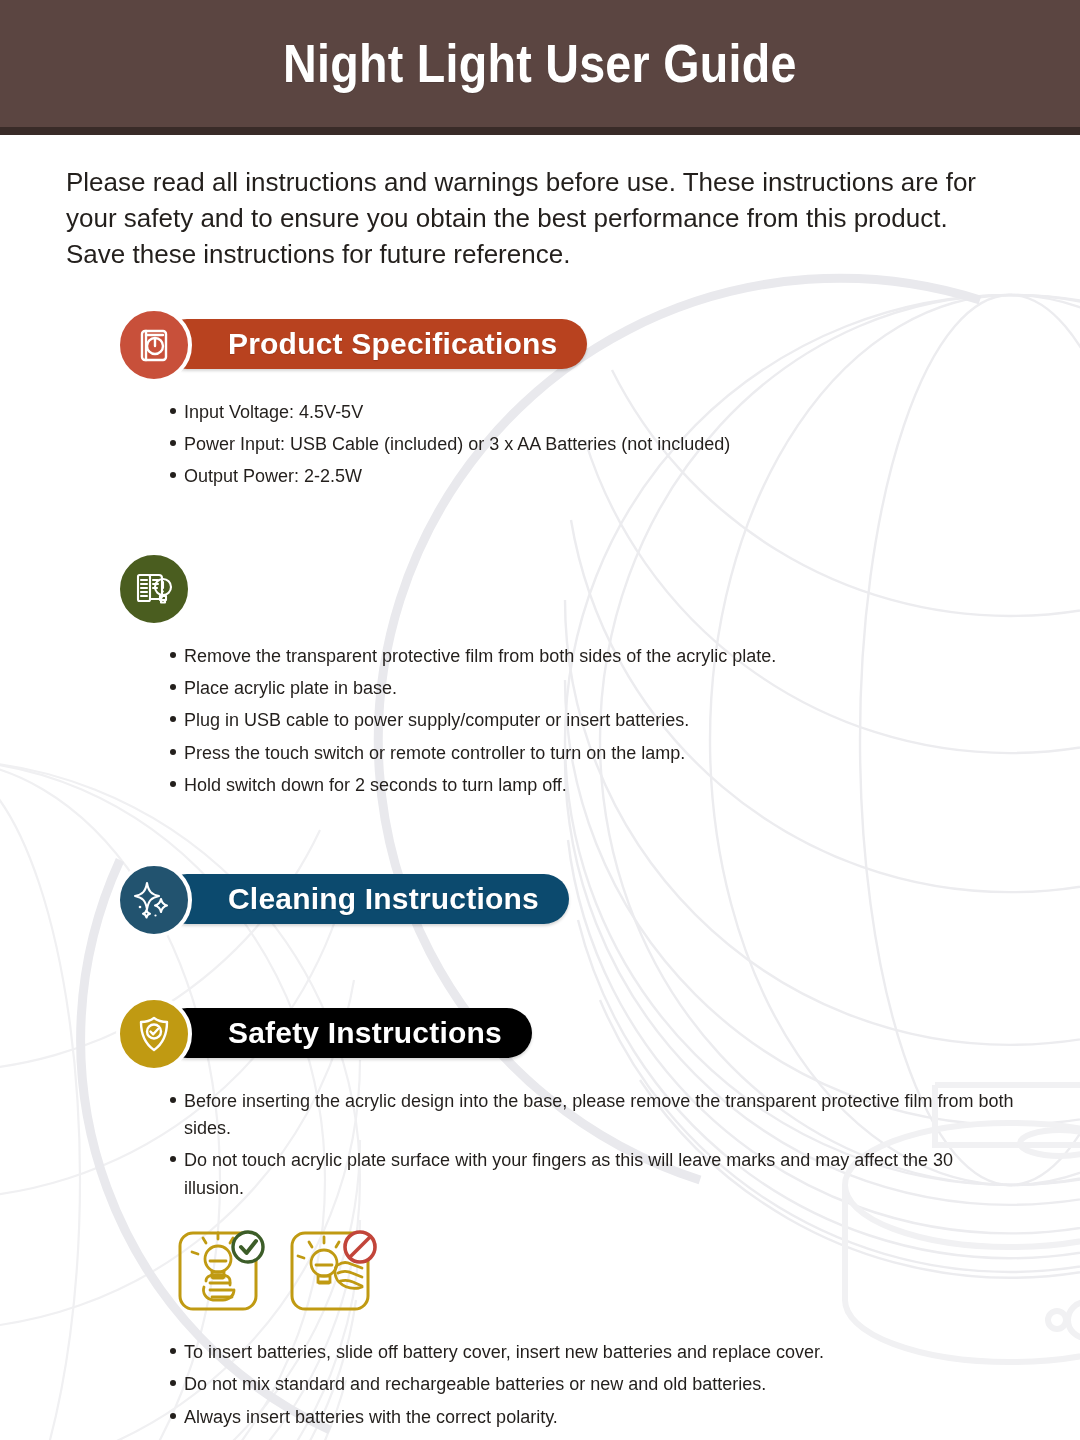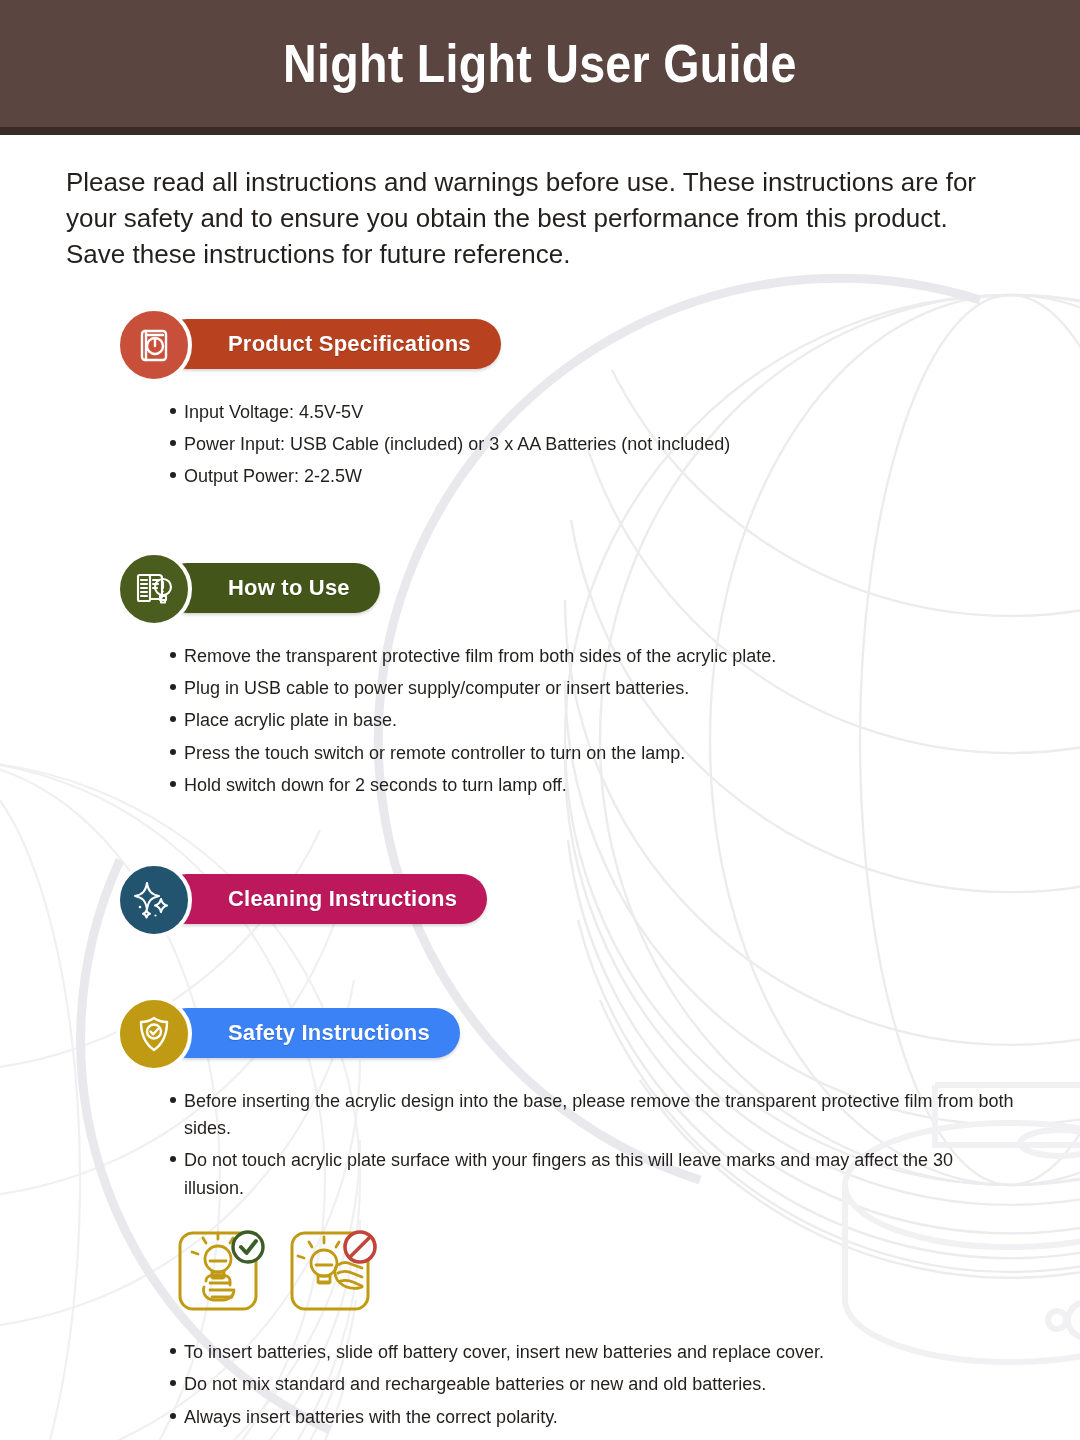--- a/index.html
+++ b/index.html
@@ -78,21 +78,21 @@
     height: 50px;
     border-radius: 25px;
     display: flex;
     align-items: center;
     padding: 0 30px 0 66px;
     box-sizing: border-box;
     box-shadow: 0 2px 3px rgba(0,0,0,0.16);
   }
   .badge-pill-inner {
     color: #ffffff;
-    font-size: 22px;
+    font-size: 30px;
     font-weight: bold;
     white-space: nowrap;
     letter-spacing: 0.2px;
     text-shadow: 0 1px 1px rgba(0,0,0,.18);
   }
   .badge-circle {
     position: absolute;
     left: 50px;
     top: 0;
     width: 76px;
@@ -224,66 +224,63 @@
       </div>
       <ul class="bullets" style="color:#c2452c">
         <li>Input Voltage: 4.5V-5V</li>
         <li>Power Input: USB Cable (included) or 3 x AA Batteries (not included)</li>
         <li>Output Power: 2-2.5W</li>
       </ul>
     </div>
 
     <div class="section sec-use">
       <div class="badge-row">
-        <div class="badge-pill" style="background:#435518">
-          <span class="badge-pill-inner">How to Use</span>
-        </div>
         <div class="badge-circle" style="background:#4a5d1f">
           <svg width="46" height="46" viewBox="0 0 46 46" fill="none" stroke="#ffffff" stroke-width="2.1" stroke-linecap="round" stroke-linejoin="round">
             <rect x="7" y="9" width="12" height="26" rx="1.5"></rect>
             <path d="M10 14 H16 M10 18 H16 M10 22 H16 M10 26 H16 M10 30 H16"></path>
             <path d="M19 9 h9 a3 3 0 0 1 3 3 v18 a3 3 0 0 1 -3 3 h-9"></path>
             <path d="M22 14 H27 M22 18 H27 M22 22 H26"></path>
             <circle cx="32" cy="21" r="8"></circle>
             <path d="M32 16 L32 22"></path>
             <circle cx="32" cy="25.4" r="0.9" fill="#ffffff" stroke="none"></circle>
             <path d="M29 30 h6 v4 h-6 z"></path>
             <path d="M30 34 h4 v2.5 h-4 z"></path>
           </svg>
         </div>
       </div>
       <ul class="bullets" style="color:#4a5d1f">
         <li>Remove the transparent protective film from both sides of the acrylic plate.</li>
+        <li>Place acrylic plate in base.</li>
         <li>Plug in USB cable to power supply/computer or insert batteries.</li>
-        <li>Place acrylic plate in base.</li>
         <li>Press the touch switch or remote controller to turn on the lamp.</li>
         <li>Hold switch down for 2 seconds to turn lamp off.</li>
       </ul>
     </div>
 
     <div class="section sec-clean">
       <div class="badge-row">
-        <div class="badge-pill" style="background:#be185d">
+        <div class="badge-pill" style="background:#0c4a6e">
           <span class="badge-pill-inner">Cleaning Instructions</span>
         </div>
         <div class="badge-circle" style="background:#22536f">
           <svg width="46" height="46" viewBox="0 0 46 46" fill="none" stroke="#ffffff" stroke-width="2.1" stroke-linejoin="round">
             <path d="M16 6 C17.5 14.5 20.5 17.5 28 19 C20.5 20.5 17.5 23.5 16 32 C14.5 23.5 11.5 20.5 4 19 C11.5 17.5 14.5 14.5 16 6 Z"></path>
             <path d="M30 22 C30.9 26 32.4 27.6 36 28.5 C32.4 29.4 30.9 31 30 35 C29.1 31 27.6 29.4 24 28.5 C27.6 27.6 29.1 26 30 22 Z"></path>
             <path d="M15.5 33 C16 35.3 16.9 36.2 19 36.8 C16.9 37.4 16 38.3 15.5 40.5 C15 38.3 14.1 37.4 12 36.8 C14.1 36.2 15 35.3 15.5 33 Z"></path>
             <circle cx="9" cy="30" r="1.3" fill="#ffffff" stroke="none"></circle>
             <circle cx="24.5" cy="38.5" r="1.1" fill="#ffffff" stroke="none"></circle>
           </svg>
         </div>
       </div>
     </div>
 
     <div class="section sec-safe">
       <div class="badge-row">
-        <div class="badge-pill" style="background:#3b82f6">
+        <div class="badge-pill" style="background:#000000">
           <span class="badge-pill-inner">Safety Instructions</span>
         </div>
         <div class="badge-circle" style="background:#c09a12">
           <svg width="44" height="44" viewBox="0 0 44 44" fill="none" stroke="#ffffff" stroke-width="2.4" stroke-linecap="round" stroke-linejoin="round">
             <path d="M22 6 C26 9 31 10 35 10 C35 22 32 31 22 38 C12 31 9 22 9 10 C13 10 18 9 22 6 Z"></path>
             <circle cx="22" cy="19.5" r="7"></circle>
             <path d="M18.5 19.5 L21.2 22.3 L26 17"></path>
           </svg>
         </div>
       </div>

